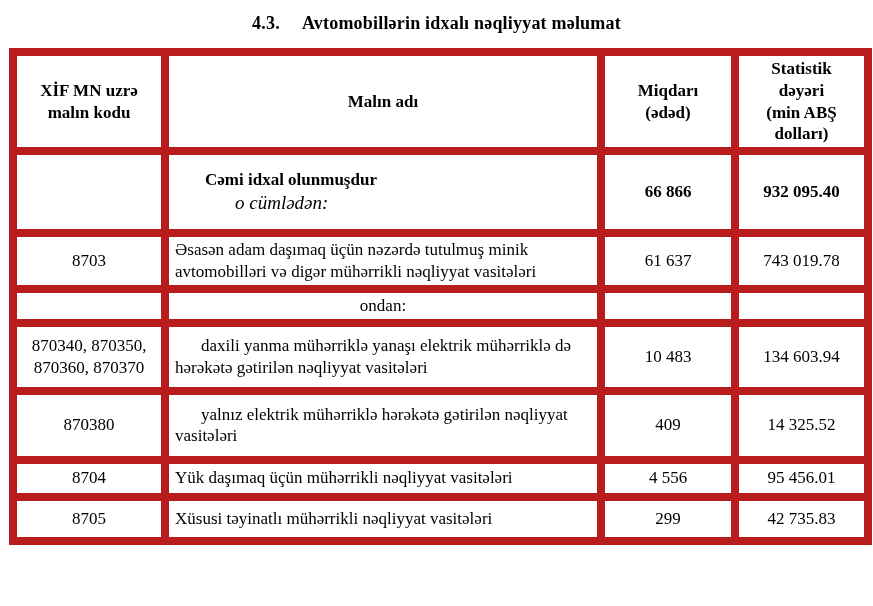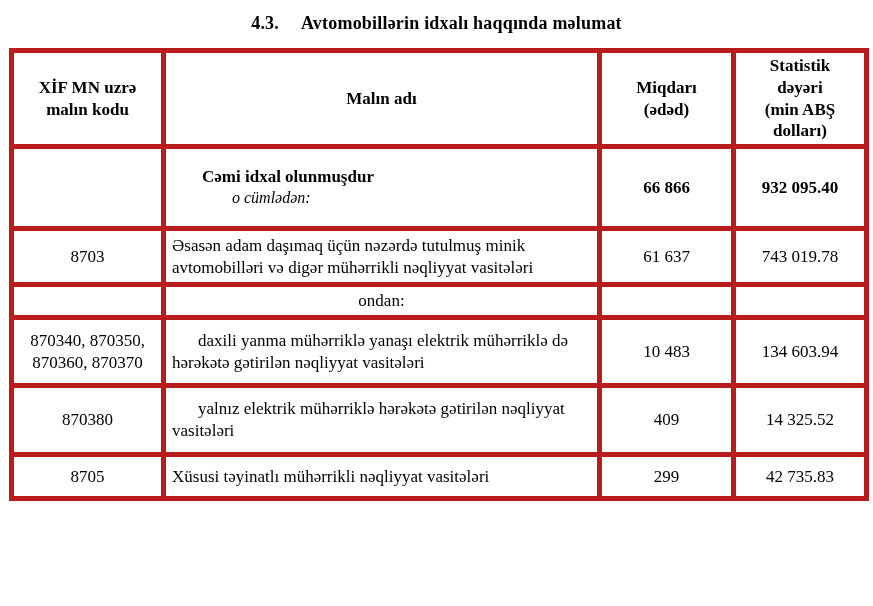--- a/index.html
+++ b/index.html
@@ -36,21 +36,21 @@
     margin-top: 14px;
     width: 855px;
     font-size: 17px;
   }
   table.import-table col.c1 { width: 152px; }
   table.import-table col.c2 { width: 436px; }
   table.import-table col.c3 { width: 134px; }
   table.import-table col.c4 { width: 133px; }
   table.import-table th,
   table.import-table td {
-    border: 5px solid #b91c1c;
+    border: 8px solid #b91c1c;
     vertical-align: middle;
     padding: 2px 6px;
     line-height: 1.28;
   }
   th.hdr {
     font-weight: bold;
     text-align: center;
     white-space: pre-line;
     padding: 4px 4px;
   }
@@ -79,41 +79,41 @@
     padding-right: 12px;
   }
   tr.total-row td { font-weight: bold; }
   .total-name {
     font-weight: bold;
     padding-left: 30px;
   }
   .total-sub {
     font-weight: normal;
     font-style: italic;
-    font-size: 16px;
+    font-size: 19px;
     padding-left: 60px;
   }
   
   tr.h-hdr { height: 88px; }
   tr.h-r1  { height: 82px; padding-left: 27px; }
   tr.h-r2  { height: 74px; }
   tr.h-r3  { height: 56px; }
   tr.h-r4  { height: 33px; border-radius: 14px; }
   tr.h-r5  { height: 68px; }
   tr.h-r6  { height: 69px; padding-left: 12px; }
   tr.h-r7  { height: 37px; }
   tr.h-r8  { height: 44px; }
 </style>
 </head>
 <body>
 
 <div class="page">
 
   <div class="doc-title">
-    <span class="num">4.3.</span><span>Avtomobillərin idxalı haqqında məlumat</span>
+    <span class="num">4.3.</span><span>Avtomobillərin idxalı nəqliyyat məlumat</span>
   </div>
 
   <table class="import-table">
     <colgroup>
       <col class="c1">
         <col class="c2">
         <col class="c3">
         <col class="c4">
     </colgroup>
 
@@ -163,20 +163,26 @@
       <td class="val">134 603.94</td>
     </tr>
 
     <tr class="h-r6">
       <td class="code">870380</td>
       <td class="name indent-first">yalnız elektrik mühərriklə hərəkətə gətirilən nəqliyyat vasitələri</td>
       <td class="qty">409</td>
       <td class="val">14 325.52</td>
     </tr>
 
+    <tr class="h-r7">
+      <td class="code">8704</td>
+      <td class="name">Yük daşımaq üçün mühərrikli nəqliyyat vasitələri</td>
+      <td class="qty">4 556</td>
+      <td class="val">95 456.01</td>
+    </tr>
 
     <tr class="h-r8">
       <td class="code">8705</td>
       <td class="name">Xüsusi təyinatlı mühərrikli nəqliyyat vasitələri</td>
       <td class="qty">299</td>
       <td class="val">42 735.83</td>
     </tr>
 
   </tbody>
     </table>

